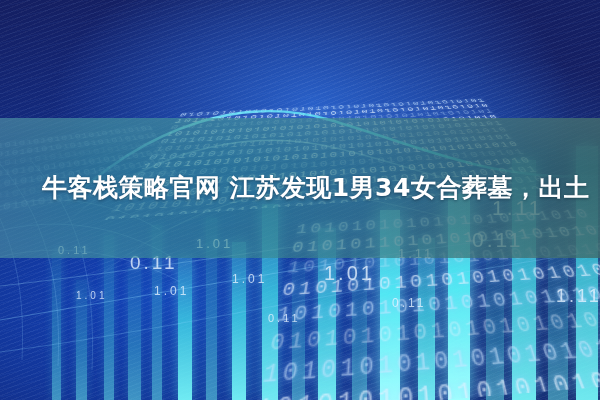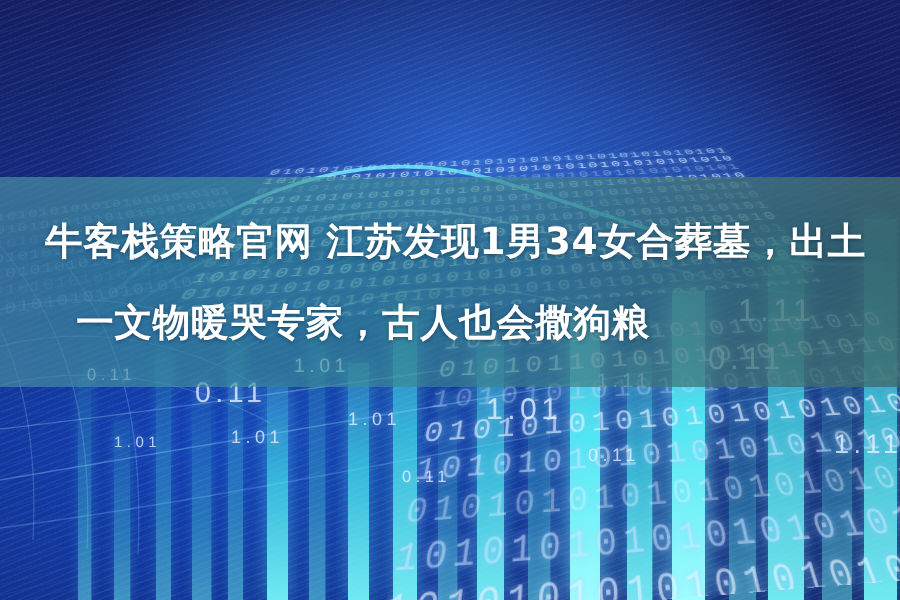--- a/index.html
+++ b/index.html
@@ -135,21 +135,21 @@
     backdrop-filter:blur(.5px);
   }
   .band-inner-light{
     position:absolute;inset:0;
     background:linear-gradient(180deg,rgba(255,255,255,.06) 0%,rgba(255,255,255,0) 35%,rgba(255,255,255,.04) 100%);
   }
 
   
   .headline{
     position:absolute;
-    left:0;top:118px;width:484px;height:140px;
+    left:12px;top:118px;width:484px;height:140px;
     display:flex;flex-direction:column;
     align-items:center;justify-content:center;
     gap:20px;
     padding:0 24px;
   }
   .hl-line{
     font-family:"DejaVu Sans","Liberation Sans",sans-serif;
     font-weight:bold;
     font-size:25px;
     line-height:34px;
@@ -284,16 +284,15 @@
       <div class="fnum" style="left: 76px; top: 290px; font-size: 10px;">1.01</div>
       <div class="fnum" style="left: 268px; top: 312px; font-size: 11px;">0.11</div>
     </div>
 
   <div class="band">
     <div class="band-inner-light"></div>
   </div>
 
   <div class="headline">
     <div class="hl-line l1">牛客栈策略官网 江苏发现1男34女合葬墓，出土</div>
-    <div class="hl-line l2">一文物暖哭专家，古人也会撒狗粮</div>
   </div>
 
 </div>
 
 </body></html>

